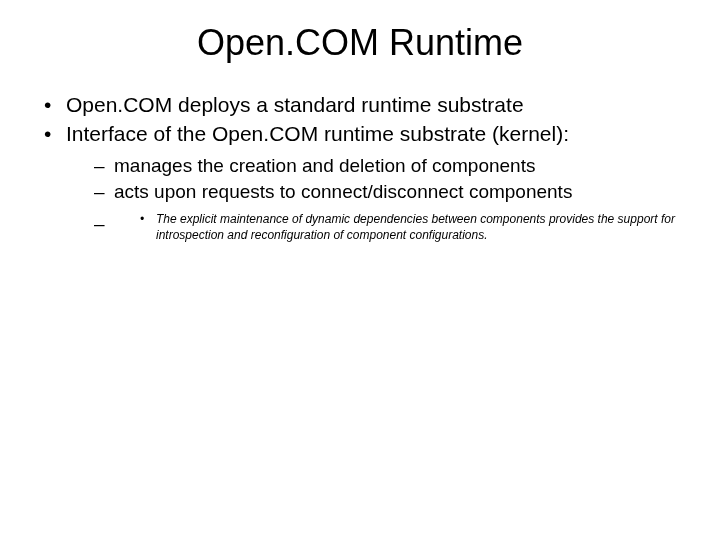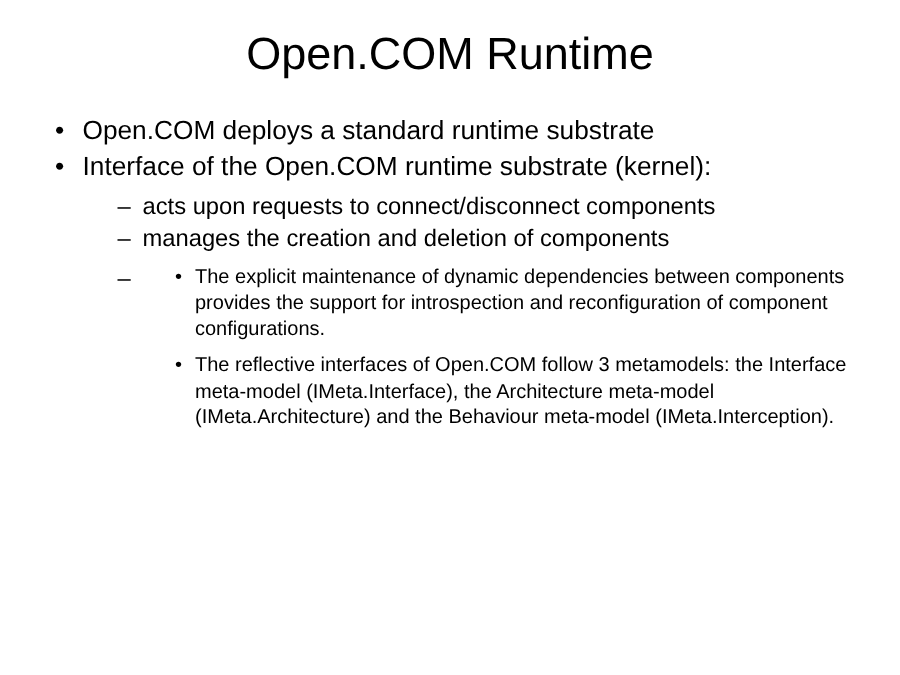--- a/index.html
+++ b/index.html
@@ -56,21 +56,22 @@
   ul.lvl2 > li::before {
     content: "–";
     position: absolute;
     left: 0;
     top: 0;
   }
   ul.lvl3 {
     list-style: none;
     padding-left: 26px;
     margin: 8px 0 0 0;
-    font-size: 16px;
+    font-size: 12px;
+    font-style: italic;
   }
   ul.lvl3 > li {
     position: relative;
     padding-left: 16px;
     line-height: 1.3;
     margin-bottom: 8px;
   }
   ul.lvl3 > li::before {
     content: "•";
     position: absolute;
@@ -85,31 +86,28 @@
   <div class="title">Open.COM Runtime</div>
 
   <ul class="lvl1">
     <li>
       <span>Open.COM deploys a standard runtime substrate</span>
     </li>
     <li>
       <span>Interface of the Open.COM runtime substrate (kernel):</span>
       <ul class="lvl2">
         <li>
-          <span>acts upon requests to connect/disconnect components</span>
+          <span>manages the creation and deletion of components</span>
         </li>
         <li>
-          <span>manages the creation and deletion of components</span>
+          <span>acts upon requests to connect/disconnect components</span>
         </li>
         <li>
           <ul class="lvl3">
             <li>
               <span>The explicit maintenance of dynamic dependencies between components provides the support for introspection and reconfiguration of component configurations.</span>
-            </li>
-            <li>
-              <span>The reflective interfaces of Open.COM follow  3 metamodels:   the Interface meta-model (IMeta.Interface), the Architecture meta-model (IMeta.Architecture) and the Behaviour meta-model (IMeta.Interception).</span>
             </li>
           </ul>
         </li>
       </ul>
     </li>
   </ul>
 </div>
 
 </body></html>

